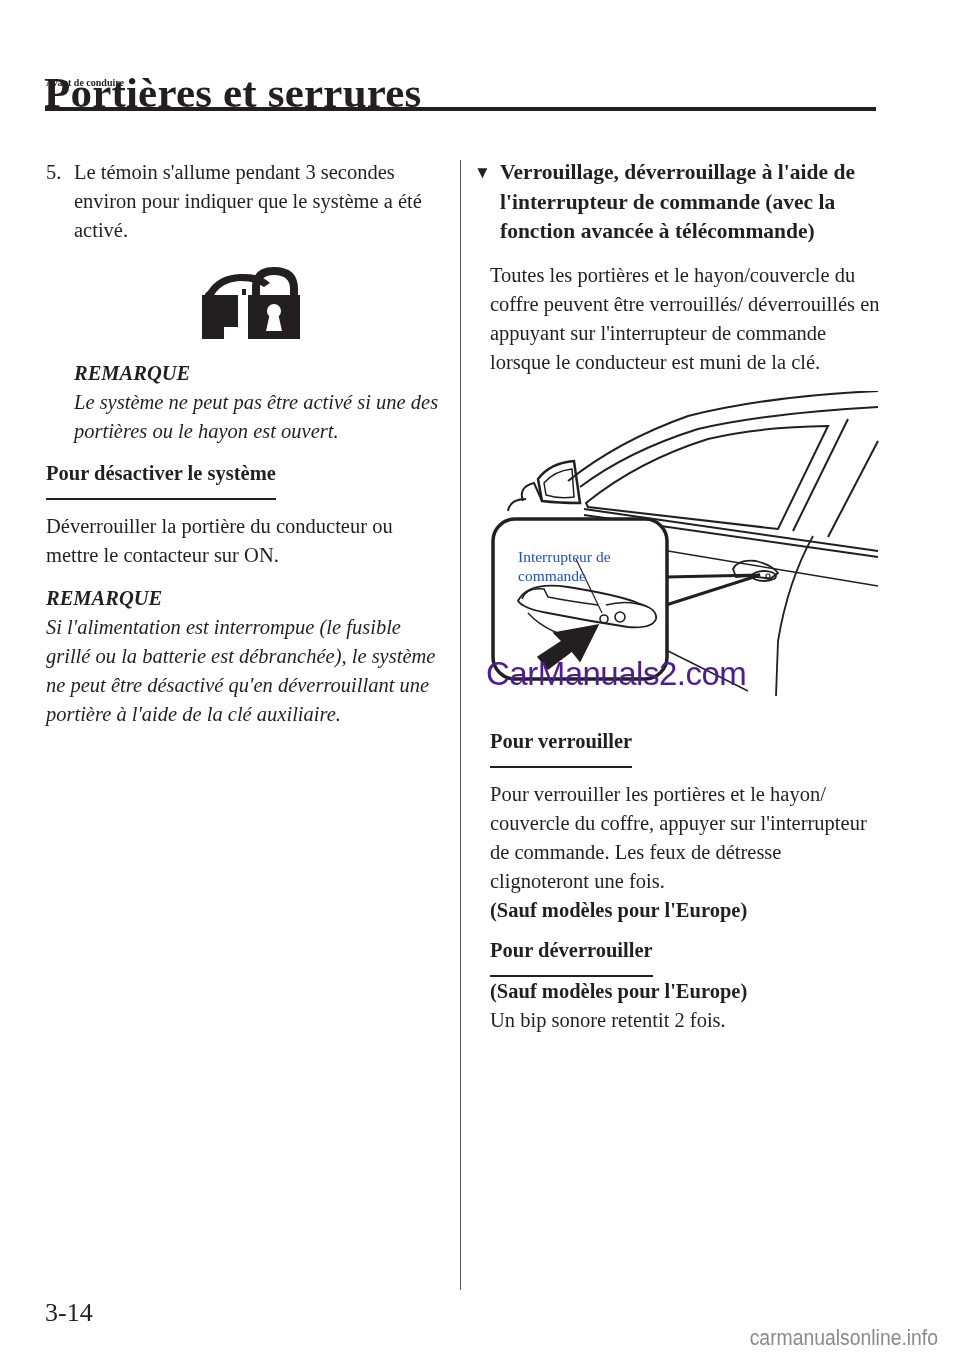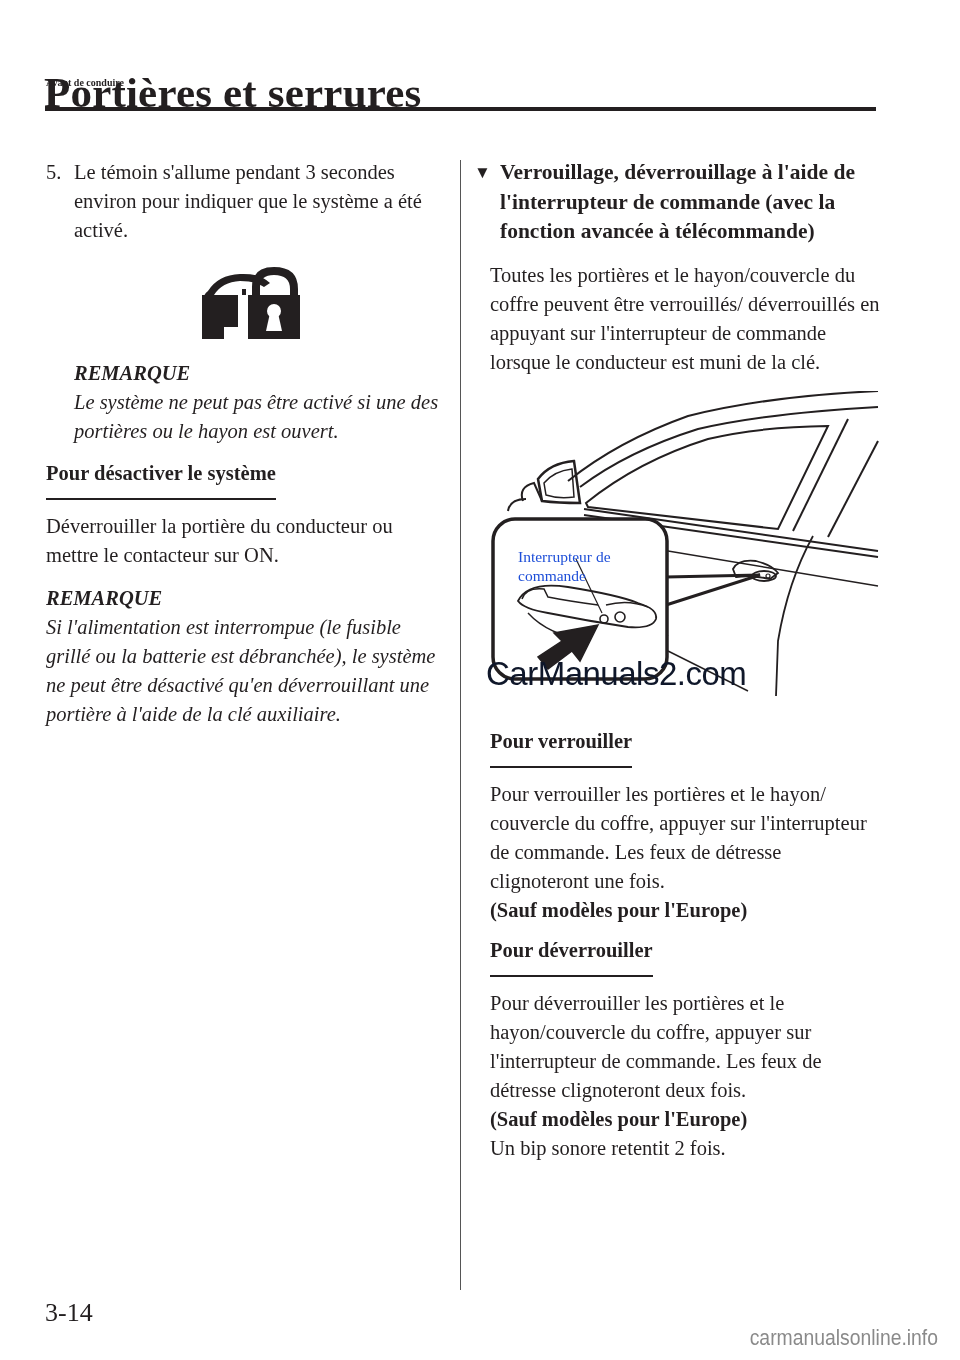--- a/index.html
+++ b/index.html
@@ -25,21 +25,21 @@
   .note.flush { margin-left: 0; margin-top: 14px; }
 
   .subhead { display: inline-block; font-weight: bold; border-bottom: 2.5px solid #231f20; line-height: 26px; padding-bottom: 12px; margin-top: 14px; }
   .para { margin-top: 12px; }
 
   .h3 { display: flex; font-weight: bold; font-size: 21.5px; line-height: 29.5px; margin-left: -16px; }
   .h3-tri { width: 26px; flex: none; font-size: 17px; line-height: 29.5px; }
 
   .figure { position: relative; width: 395px; height: 315px; margin-top: 14px; margin-left: -2px; }
   .callout-label { position: absolute; left: 30px; top: 124px; font-size: 15.5px; line-height: 19px; color: #1d4ed8; margin-top: 32px; }
-  .watermark { position: absolute; left: -2px; top: 268px; font-family: "Liberation Sans", "DejaVu Sans", sans-serif; font-size: 33px; color: #0f172a; letter-spacing: -0.5px; }
+  .watermark { position: absolute; left: -2px; top: 268px; font-family: "Liberation Sans", "DejaVu Sans", sans-serif; font-size: 33px; color: #4c1d95; letter-spacing: -0.5px; }
 
   .bold-line { font-weight: bold; }
 
   .page-number { position: absolute; left: 45px; top: 1298px; font-size: 26px; font-weight: normal; }
   .footer-site { position: absolute; right: 22px; top: 1325px; font-family: "Liberation Sans", "DejaVu Sans", sans-serif; font-size: 22px; color: #8a8a8a; transform: scaleX(0.88); transform-origin: right; }
 </style>
 </head>
 <body>
 
 <div class="section-label">Avant de conduire</div>
@@ -140,19 +140,18 @@
       <div>commande</div>
     </div>
     <div class="watermark">CarManuals2.com</div>
   </div>
 
   <div class="subhead" style="margin-top:22px">Pour verrouiller</div>
   <div class="para">Pour verrouiller les portières et le hayon/ couvercle du coffre, appuyer sur l'interrupteur de commande. Les feux de détresse clignoteront une fois.</div>
   <div class="bold-line">(Sauf modèles pour l'Europe)</div>
 
   <div class="subhead" style="margin-top:12px">Pour déverrouiller</div>
-  <div class="para">Pour déverrouiller les portières et le hayon/couvercle du coffre, appuyer sur l'interrupteur de commande. Les feux de détresse clignoteront deux fois.</div>
   <div class="bold-line">(Sauf modèles pour l'Europe)</div>
   <div>Un bip sonore retentit 2 fois.</div>
 </div>
 
 <div class="page-number">3-14</div>
 <div class="footer-site">carmanualsonline.info</div>
 
 </body></html>

